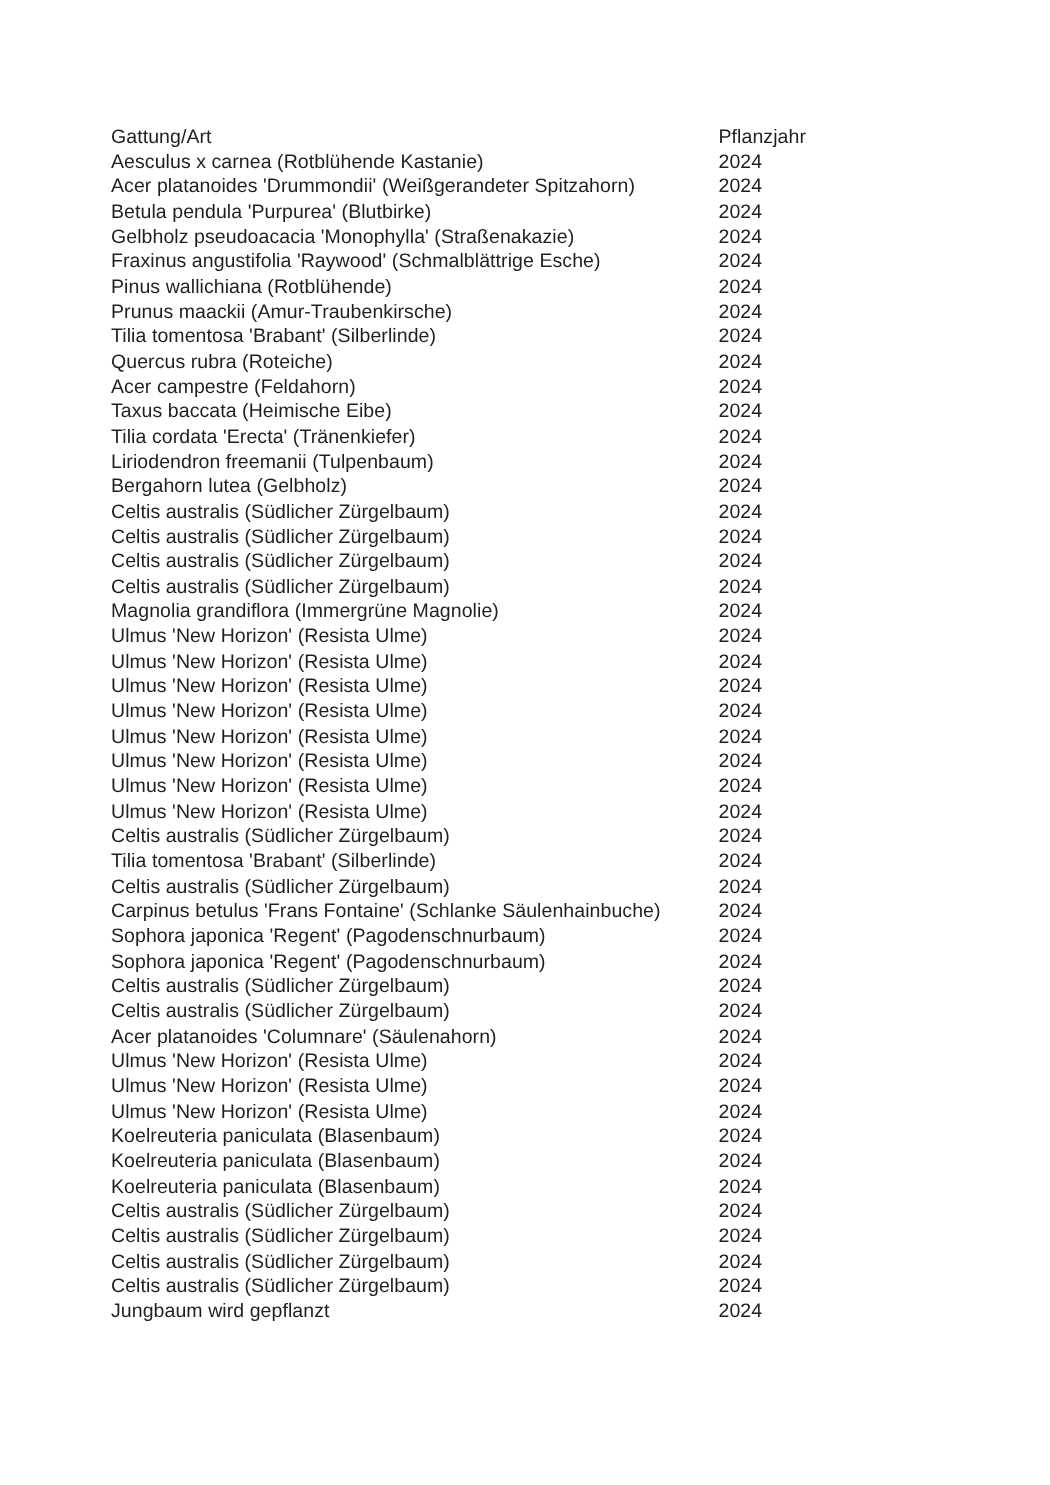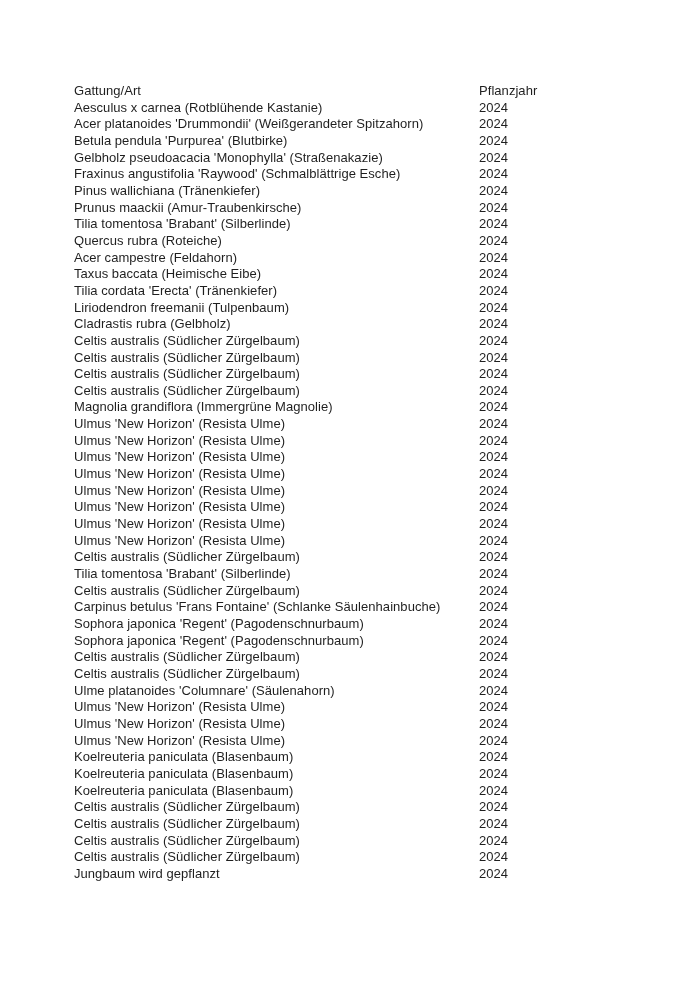--- a/index.html
+++ b/index.html
@@ -63,21 +63,21 @@
         </tr>
         <tr>
           <td>Gelbholz pseudoacacia 'Monophylla' (Straßenakazie)</td>
           <td>2024</td>
         </tr>
         <tr>
           <td>Fraxinus angustifolia 'Raywood' (Schmalblättrige Esche)</td>
           <td>2024</td>
         </tr>
         <tr>
-          <td>Pinus wallichiana (Tränenkiefer)</td>
+          <td>Pinus wallichiana (Rotblühende)</td>
           <td>2024</td>
         </tr>
         <tr>
           <td>Prunus maackii (Amur-Traubenkirsche)</td>
           <td>2024</td>
         </tr>
         <tr>
           <td>Tilia tomentosa 'Brabant' (Silberlinde)</td>
           <td>2024</td>
         </tr>
@@ -95,21 +95,21 @@
         </tr>
         <tr>
           <td>Tilia cordata 'Erecta' (Tränenkiefer)</td>
           <td>2024</td>
         </tr>
         <tr>
           <td>Liriodendron freemanii (Tulpenbaum)</td>
           <td>2024</td>
         </tr>
         <tr>
-          <td>Cladrastis rubra (Gelbholz)</td>
+          <td>Bergahorn lutea (Gelbholz)</td>
           <td>2024</td>
         </tr>
         <tr>
           <td>Celtis australis (Südlicher Zürgelbaum)</td>
           <td>2024</td>
         </tr>
         <tr>
           <td>Celtis australis (Südlicher Zürgelbaum)</td>
           <td>2024</td>
         </tr>
@@ -183,21 +183,21 @@
         </tr>
         <tr>
           <td>Celtis australis (Südlicher Zürgelbaum)</td>
           <td>2024</td>
         </tr>
         <tr>
           <td>Celtis australis (Südlicher Zürgelbaum)</td>
           <td>2024</td>
         </tr>
         <tr>
-          <td>Ulme platanoides 'Columnare' (Säulenahorn)</td>
+          <td>Acer platanoides 'Columnare' (Säulenahorn)</td>
           <td>2024</td>
         </tr>
         <tr>
           <td>Ulmus 'New Horizon' (Resista Ulme)</td>
           <td>2024</td>
         </tr>
         <tr>
           <td>Ulmus 'New Horizon' (Resista Ulme)</td>
           <td>2024</td>
         </tr>

